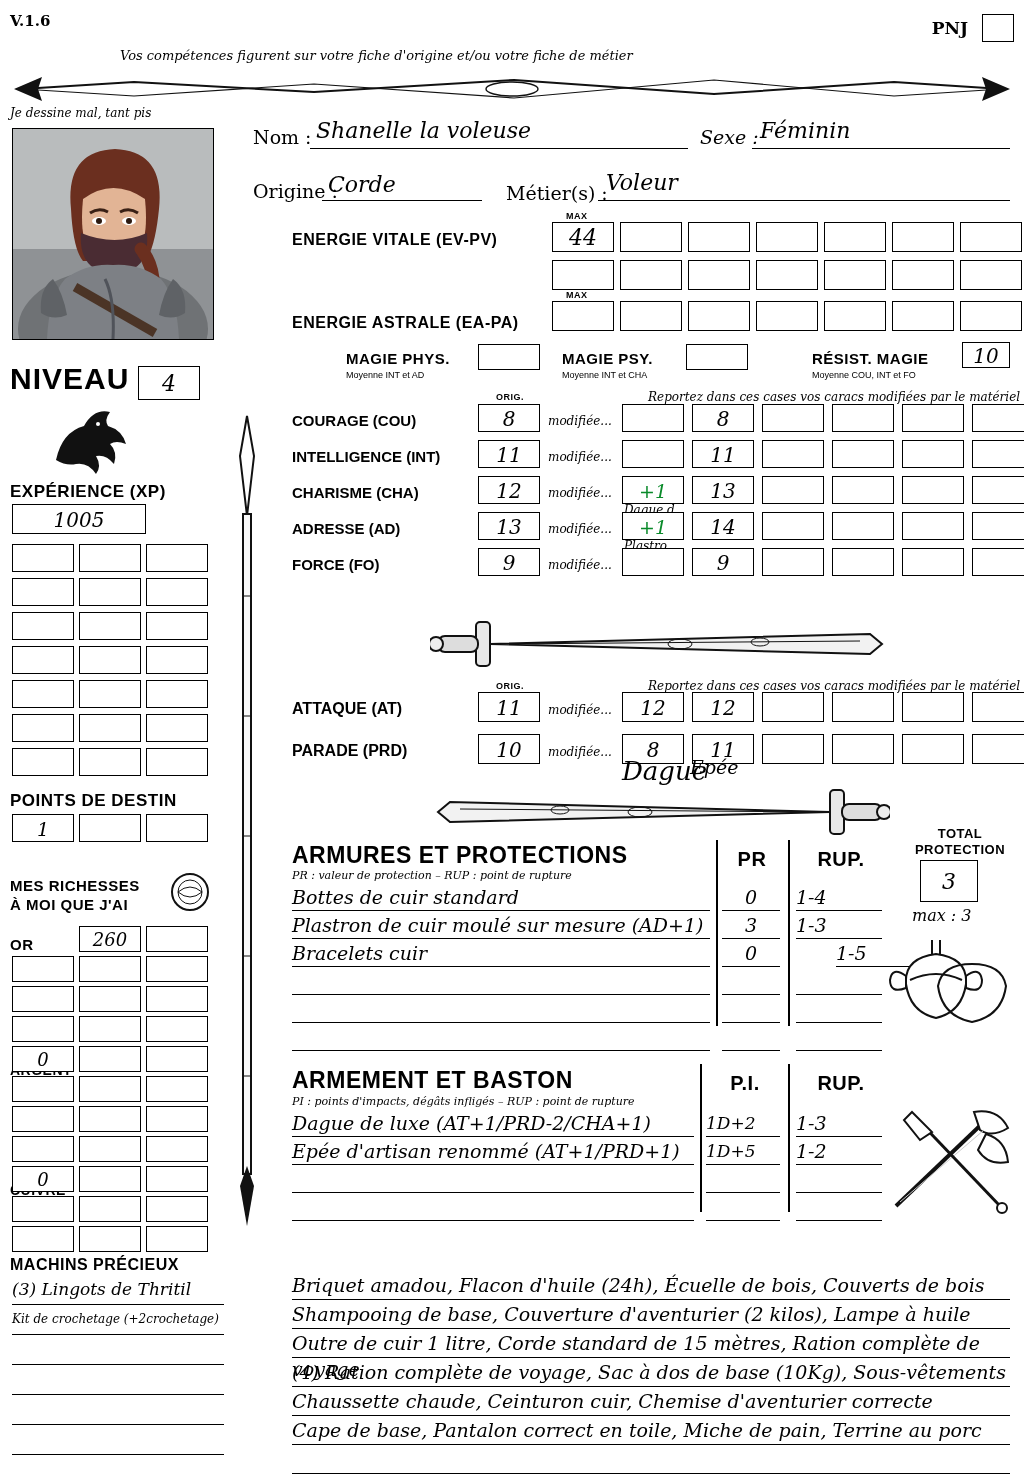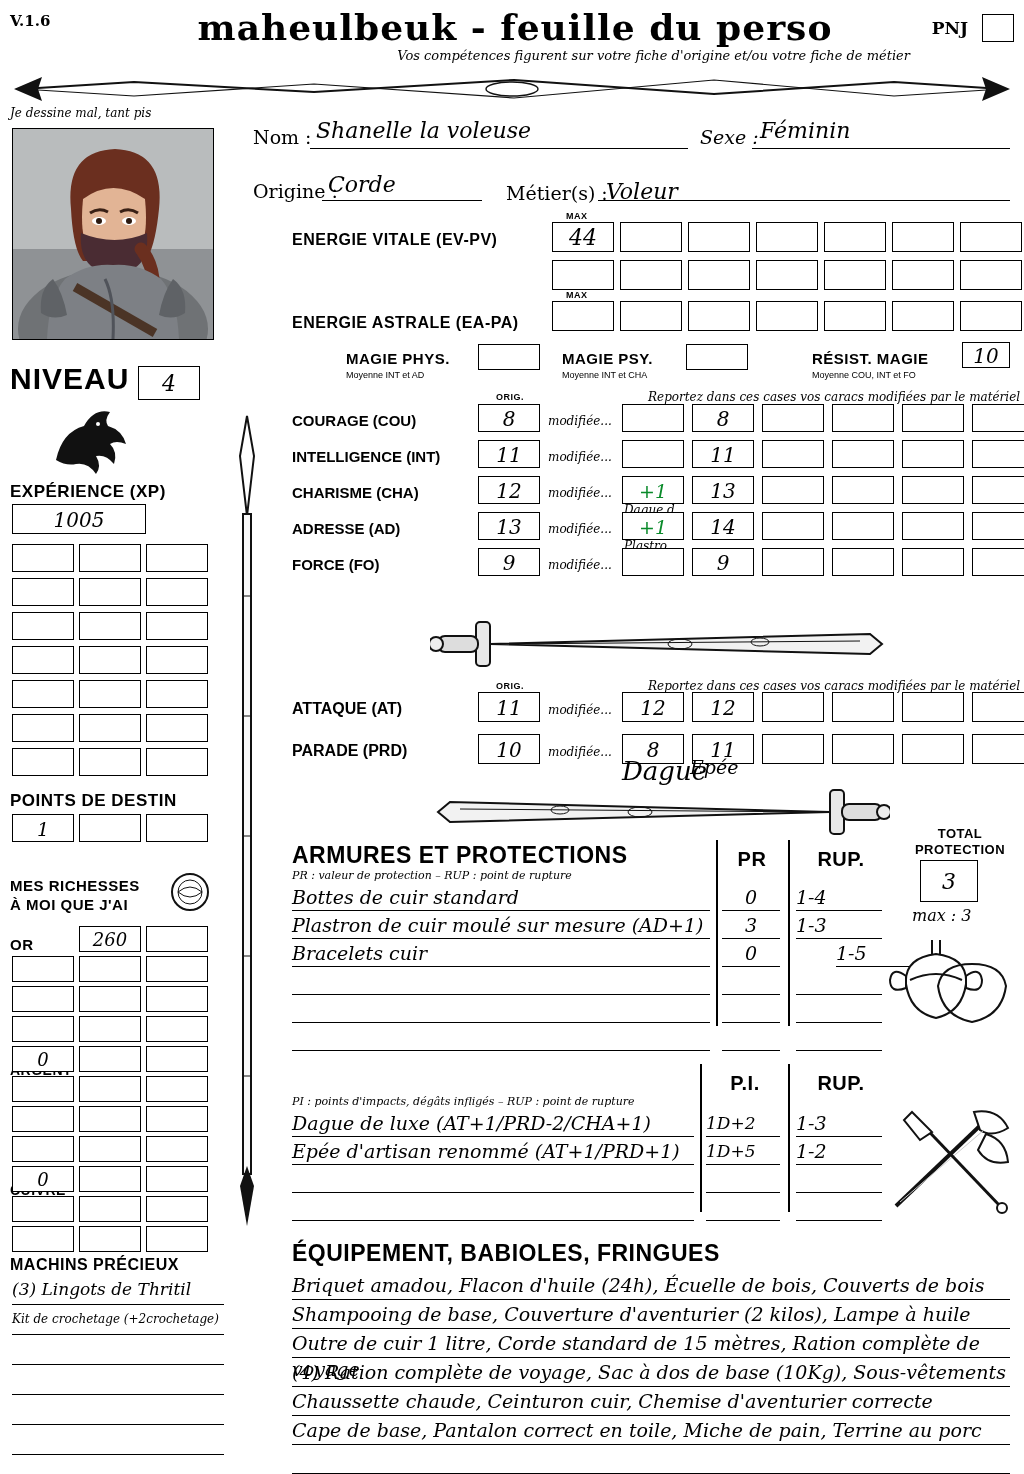--- a/index.html
+++ b/index.html
@@ -9,40 +9,39 @@
   .hand{font-family:"DejaVu Serif",serif;font-style:italic;}
   .lbl{font-weight:bold;letter-spacing:.5px;}
   .box{border:1.5px solid #000;background:#fff;box-sizing:border-box;}
   .line{border-bottom:1.5px solid #000;}
   .tiny{font-size:9px;}
   .center{text-align:center;}
 
   
   #version{left:10px;top:12px;font-size:15px;font-weight:bold;font-family:"DejaVu Serif",serif;}
   #title{left:120px;top:6px;width:790px;text-align:center;font-family:"DejaVu Serif",serif;font-weight:bold;font-size:36px;letter-spacing:1px;}
-  #subtitle{left:120px;top:48px;width:790px;text-align:right;font-family:"DejaVu Serif",serif;font-style:italic;font-size:13px;}
+  #subtitle{left:120px;top:48px;width:790px;text-align:left;font-family:"DejaVu Serif",serif;font-style:italic;font-size:13px;}
   #pnj-label{right:56px;top:18px;font-weight:bold;font-size:17px;font-family:"DejaVu Serif",serif;}
   #pnj-box{right:10px;top:14px;width:32px;height:28px;}
   .rule{left:14px;top:72px;width:996px;height:34px;}
 
   
   #draw-note{left:10px;top:106px;font-size:12px;font-family:"DejaVu Serif",serif;font-style:italic;}
   #portrait{left:12px;top:128px;width:200px;height:210px;border:1.5px solid #000;overflow:hidden;background:#cfcfcf;}
 
   
   .fld-label{font-family:"DejaVu Serif",serif;font-size:19px;}
   .fld-val{font-family:"DejaVu Serif",serif;font-style:italic;font-size:22px;}
 </style>
 </head>
 <body>
 
 <div class="sheet">
 
   <div class="abs" id="version">V.1.6</div>
-  <div class="abs" id="title">maheulbeuk - feuille du perso</div>
   <div class="abs" id="subtitle">Vos compétences figurent sur votre fiche d'origine et/ou votre fiche de métier</div>
   <div class="abs" id="pnj-label">PNJ</div>
   <div class="abs box" id="pnj-box"></div>
 
   <svg class="abs rule" viewBox="0 0 996 34">
     <path d="M8 17 L120 10 L300 20 L500 8 L700 22 L880 10 L988 17" fill="none" stroke="#111" stroke-width="2"></path>
     <path d="M8 17 L120 24 L300 12 L500 26 L700 8 L880 24 L988 17" fill="none" stroke="#111" stroke-width="1.2"></path>
     <path d="M0 17 L28 5 L24 17 L28 29 Z" fill="#111"></path>
     <path d="M996 17 L968 5 L972 17 L968 29 Z" fill="#111"></path>
     <ellipse cx="498" cy="17" rx="26" ry="7" fill="none" stroke="#111" stroke-width="1.4"></ellipse>
@@ -85,21 +84,21 @@
   <div class="abs fld-label" style="left:700px;top:126px;font-style:italic;">Sexe :</div>
   <div class="abs line" style="left:752px;top:148px;width:258px;"></div>
   <div class="abs fld-val" style="left:760px;top:118px;">Féminin</div>
 
   <div class="abs fld-label" style="left:253px;top:180px;">Origine :</div>
   <div class="abs line" style="left:322px;top:200px;width:160px;"></div>
   <div class="abs fld-val" style="left:328px;top:172px;">Corde</div>
 
   <div class="abs fld-label" style="left:506px;top:182px;">Métier(s) :</div>
   <div class="abs line" style="left:598px;top:200px;width:412px;"></div>
-  <div class="abs fld-val" style="left:606px;top:170px;margin-top:9px;">Voleur</div>
+  <div class="abs fld-val" style="left:606px;top:170px;">Voleur</div>
 
   <div class="abs lbl" style="left:292px;top:231px;font-size:16px;">ENERGIE VITALE (EV-PV)</div>
   <div class="abs lbl tiny" style="left:566px;top:211px;">MAX</div>
   <div class="abs box" style="left:552px;top:222px;width:62px;height:30px;">
     <div class="hand center" style="font-size:22px;line-height:30px;">44</div>
   </div>
   <div class="abs" id="ev-row" style="left: 620px; top: 222px; width: 408px; height: 30px;">
       <div class="box" style="position:absolute;left:0px;top:0;width:62px;height:30px;"></div>
       <div class="box" style="position:absolute;left:68px;top:0;width:62px;height:30px;"></div>
       <div class="box" style="position:absolute;left:136px;top:0;width:62px;height:30px;"></div>
@@ -500,20 +499,21 @@
   <div class="abs hand" style="left:912px;top:906px;font-size:16px;">max : 3</div>
   <svg class="abs" style="left:876px;top:930px;" width="140" height="96" viewBox="0 0 140 96">
     <path d="M60 88 q-26 -6 -30 -34 q-2 -26 30 -30 q32 4 30 30 q-4 28 -30 34z" fill="#fff" stroke="#111" stroke-width="2"></path>
     <path d="M34 50 q26 -12 52 0" stroke="#111" stroke-width="2" fill="none"></path>
     <path d="M30 46 q-14 -10 -16 4 q0 14 16 8z" fill="#fff" stroke="#111" stroke-width="2"></path>
     <path d="M90 46 q14 -10 16 4 q0 14 -16 8z" fill="#fff" stroke="#111" stroke-width="2"></path>
     <path d="M56 24 v-14 M64 24 v-14" stroke="#111" stroke-width="2"></path>
     <path d="M96 34 q30 0 34 22 q-4 30 -34 36 q-30 -6 -34 -36 q4 -22 34 -22z" fill="none" stroke="#111" stroke-width="2"></path>
   </svg>
 
+  <div class="abs lbl" style="left:292px;top:1067px;font-size:23px;letter-spacing:.5px;">ARMEMENT ET BASTON</div>
   <div class="abs" style="left:292px;top:1095px;font-size:11px;font-family:'DejaVu Serif',serif;font-style:italic;">PI : points d'impacts, dégâts infligés – RUP : point de rupture</div>
   <div class="abs lbl center" style="left:708px;top:1072px;width:74px;font-size:20px;">P.I.</div>
   <div class="abs lbl center" style="left:796px;top:1072px;width:90px;font-size:20px;">RUP.</div>
   <div class="abs" style="left:700px;top:1064px;width:1.5px;height:148px;background:#000;"></div>
   <div class="abs" style="left:788px;top:1064px;width:1.5px;height:148px;background:#000;"></div>
   <div class="abs" id="armement-rows" style="left: 292px; top: 1110px; width: 600px;">
       <div style="position:absolute;left:0;top:0px;width:402px;height:26px;border-bottom:1.5px solid #000;"><span class="hand" style="font-size:19px;line-height:26px;">Dague de luxe (AT+1/PRD-2/CHA+1)</span></div>
       <div style="position:absolute;left:414px;top:0px;width:74px;height:26px;border-bottom:1.5px solid #000;"><span class="hand" style="font-size:17px;line-height:26px;">1D+2</span></div>
       <div style="position:absolute;left:504px;top:0px;width:86px;height:26px;border-bottom:1.5px solid #000;"><span class="hand" style="font-size:19px;line-height:26px;">1-3</span></div>
       <div style="position:absolute;left:0;top:28px;width:402px;height:26px;border-bottom:1.5px solid #000;"><span class="hand" style="font-size:19px;line-height:26px;">Epée d'artisan renommé (AT+1/PRD+1)</span></div>
@@ -529,21 +529,20 @@
   <svg class="abs" style="left:876px;top:1106px;" width="144" height="108" viewBox="0 0 144 108">
     <path d="M20 100 L110 14" stroke="#111" stroke-width="4"></path>
     <path d="M98 6 q24 -4 34 16 q-16 10 -28 2z" fill="#fff" stroke="#111" stroke-width="2"></path>
     <path d="M110 28 q20 6 22 28 q-20 4 -30 -12z" fill="#fff" stroke="#111" stroke-width="2"></path>
     <path d="M24 96 L108 24" stroke="#ccc" stroke-width="1"></path>
     <path d="M124 100 L40 12" stroke="#111" stroke-width="3"></path>
     <path d="M36 6 L56 26 L44 34 L28 14 Z" fill="#fff" stroke="#111" stroke-width="2"></path>
     <circle cx="126" cy="102" r="5" fill="#fff" stroke="#111" stroke-width="2"></circle>
   </svg>
 
-  <div class="abs lbl" style="left:292px;top:1240px;font-size:23px;letter-spacing:.5px;">ÉQUIPEMENT, BABIOLES, FRINGUES</div>
   <div class="abs" id="equipement-lines" style="left: 292px; top: 1272px; width: 718px;">
       <div style="position:absolute;left:0;top:0px;width:718px;height:27px;border-bottom:1.5px solid #000;"><span class="hand" style="font-size:19px;line-height:26px;">Briquet amadou, Flacon d'huile (24h), Écuelle de bois, Couverts de bois</span></div>
       <div style="position:absolute;left:0;top:29px;width:718px;height:27px;border-bottom:1.5px solid #000;"><span class="hand" style="font-size:19px;line-height:26px;">Shampooing de base, Couverture d'aventurier (2 kilos), Lampe à huile</span></div>
       <div style="position:absolute;left:0;top:58px;width:718px;height:27px;border-bottom:1.5px solid #000;"><span class="hand" style="font-size:19px;line-height:26px;">Outre de cuir 1 litre, Corde standard de 15 mètres, Ration complète de voyage</span></div>
       <div style="position:absolute;left:0;top:87px;width:718px;height:27px;border-bottom:1.5px solid #000;"><span class="hand" style="font-size:19px;line-height:26px;">(4) Ration complète de voyage, Sac à dos de base (10Kg), Sous-vêtements</span></div>
       <div style="position:absolute;left:0;top:116px;width:718px;height:27px;border-bottom:1.5px solid #000;"><span class="hand" style="font-size:19px;line-height:26px;">Chaussette chaude, Ceinturon cuir, Chemise d'aventurier correcte</span></div>
       <div style="position:absolute;left:0;top:145px;width:718px;height:27px;border-bottom:1.5px solid #000;"><span class="hand" style="font-size:19px;line-height:26px;">Cape de base, Pantalon correct en toile, Miche de pain, Terrine au porc</span></div>
       <div style="position:absolute;left:0;top:174px;width:718px;height:27px;border-bottom:1.5px solid #000;"><span class="hand" style="font-size:19px;line-height:26px;"></span></div>
     </div>
 

